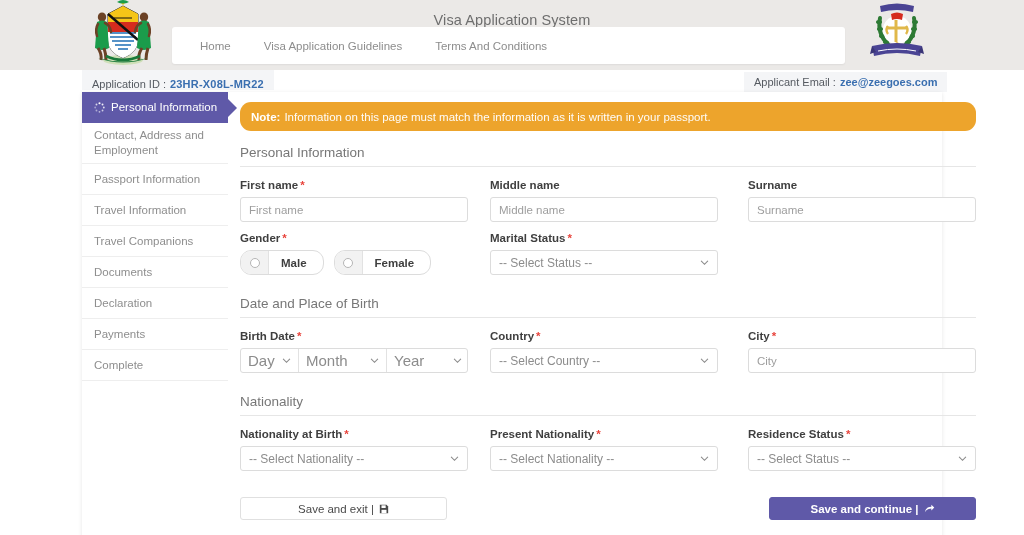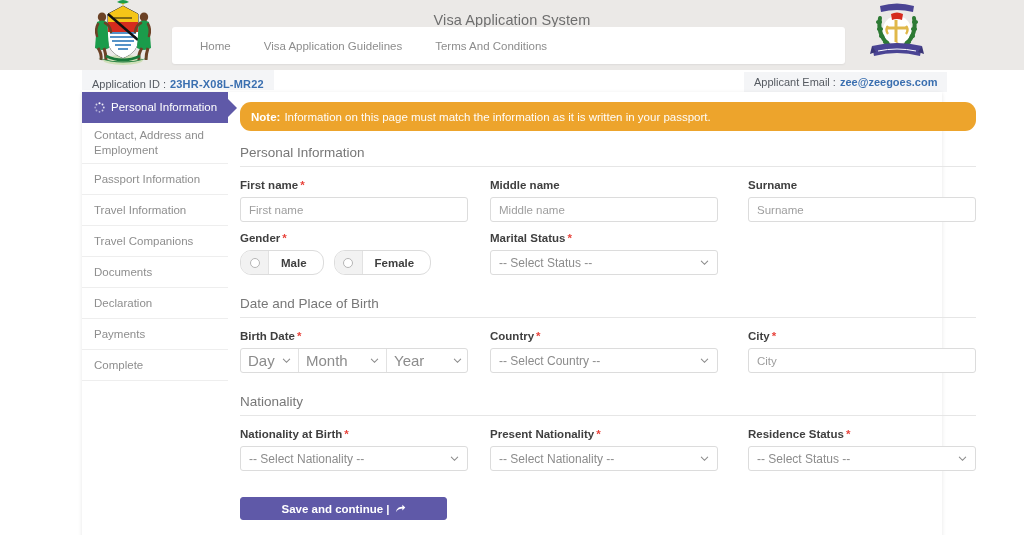--- a/index.html
+++ b/index.html
@@ -606,20 +606,30 @@
             <span class="chev">
               <svg viewBox="0 0 10 10" width="9" height="9" xmlns="http://www.w3.org/2000/svg">
                   <path d="M1.5 3.5 L5 7 L8.5 3.5" stroke="#8c8c8c" stroke-width="1.2" fill="none" stroke-linecap="round"></path>
                 </svg>
             </span>
           </div>
         </div>
       </div>
 
       <div class="btn-row">
+        <div class="btn btn-light">
+          <span>Save and exit |</span>
+          <span class="ico">
+            <svg viewBox="0 0 12 12" width="10" height="10" xmlns="http://www.w3.org/2000/svg">
+              <path d="M1 1 h8 l2 2 v8 h-10 z" fill="#4a4a4a"></path>
+              <rect x="3" y="1.6" width="5" height="3.2" fill="#ffffff"></rect>
+              <rect x="3" y="7" width="6" height="4" fill="#ffffff"></rect>
+            </svg>
+          </span>
+        </div>
         <div class="btn btn-primary">
           <span>Save and continue |</span>
           <span class="ico">
             <svg viewBox="0 0 12 12" width="11" height="11" xmlns="http://www.w3.org/2000/svg">
               <path d="M1 10 Q2 4 8 4 L8 1.8 L11.2 5 L8 8.2 L8 6 Q3.4 6 1 10 z" fill="#ffffff"></path>
             </svg>
           </span>
         </div>
       </div>
 

